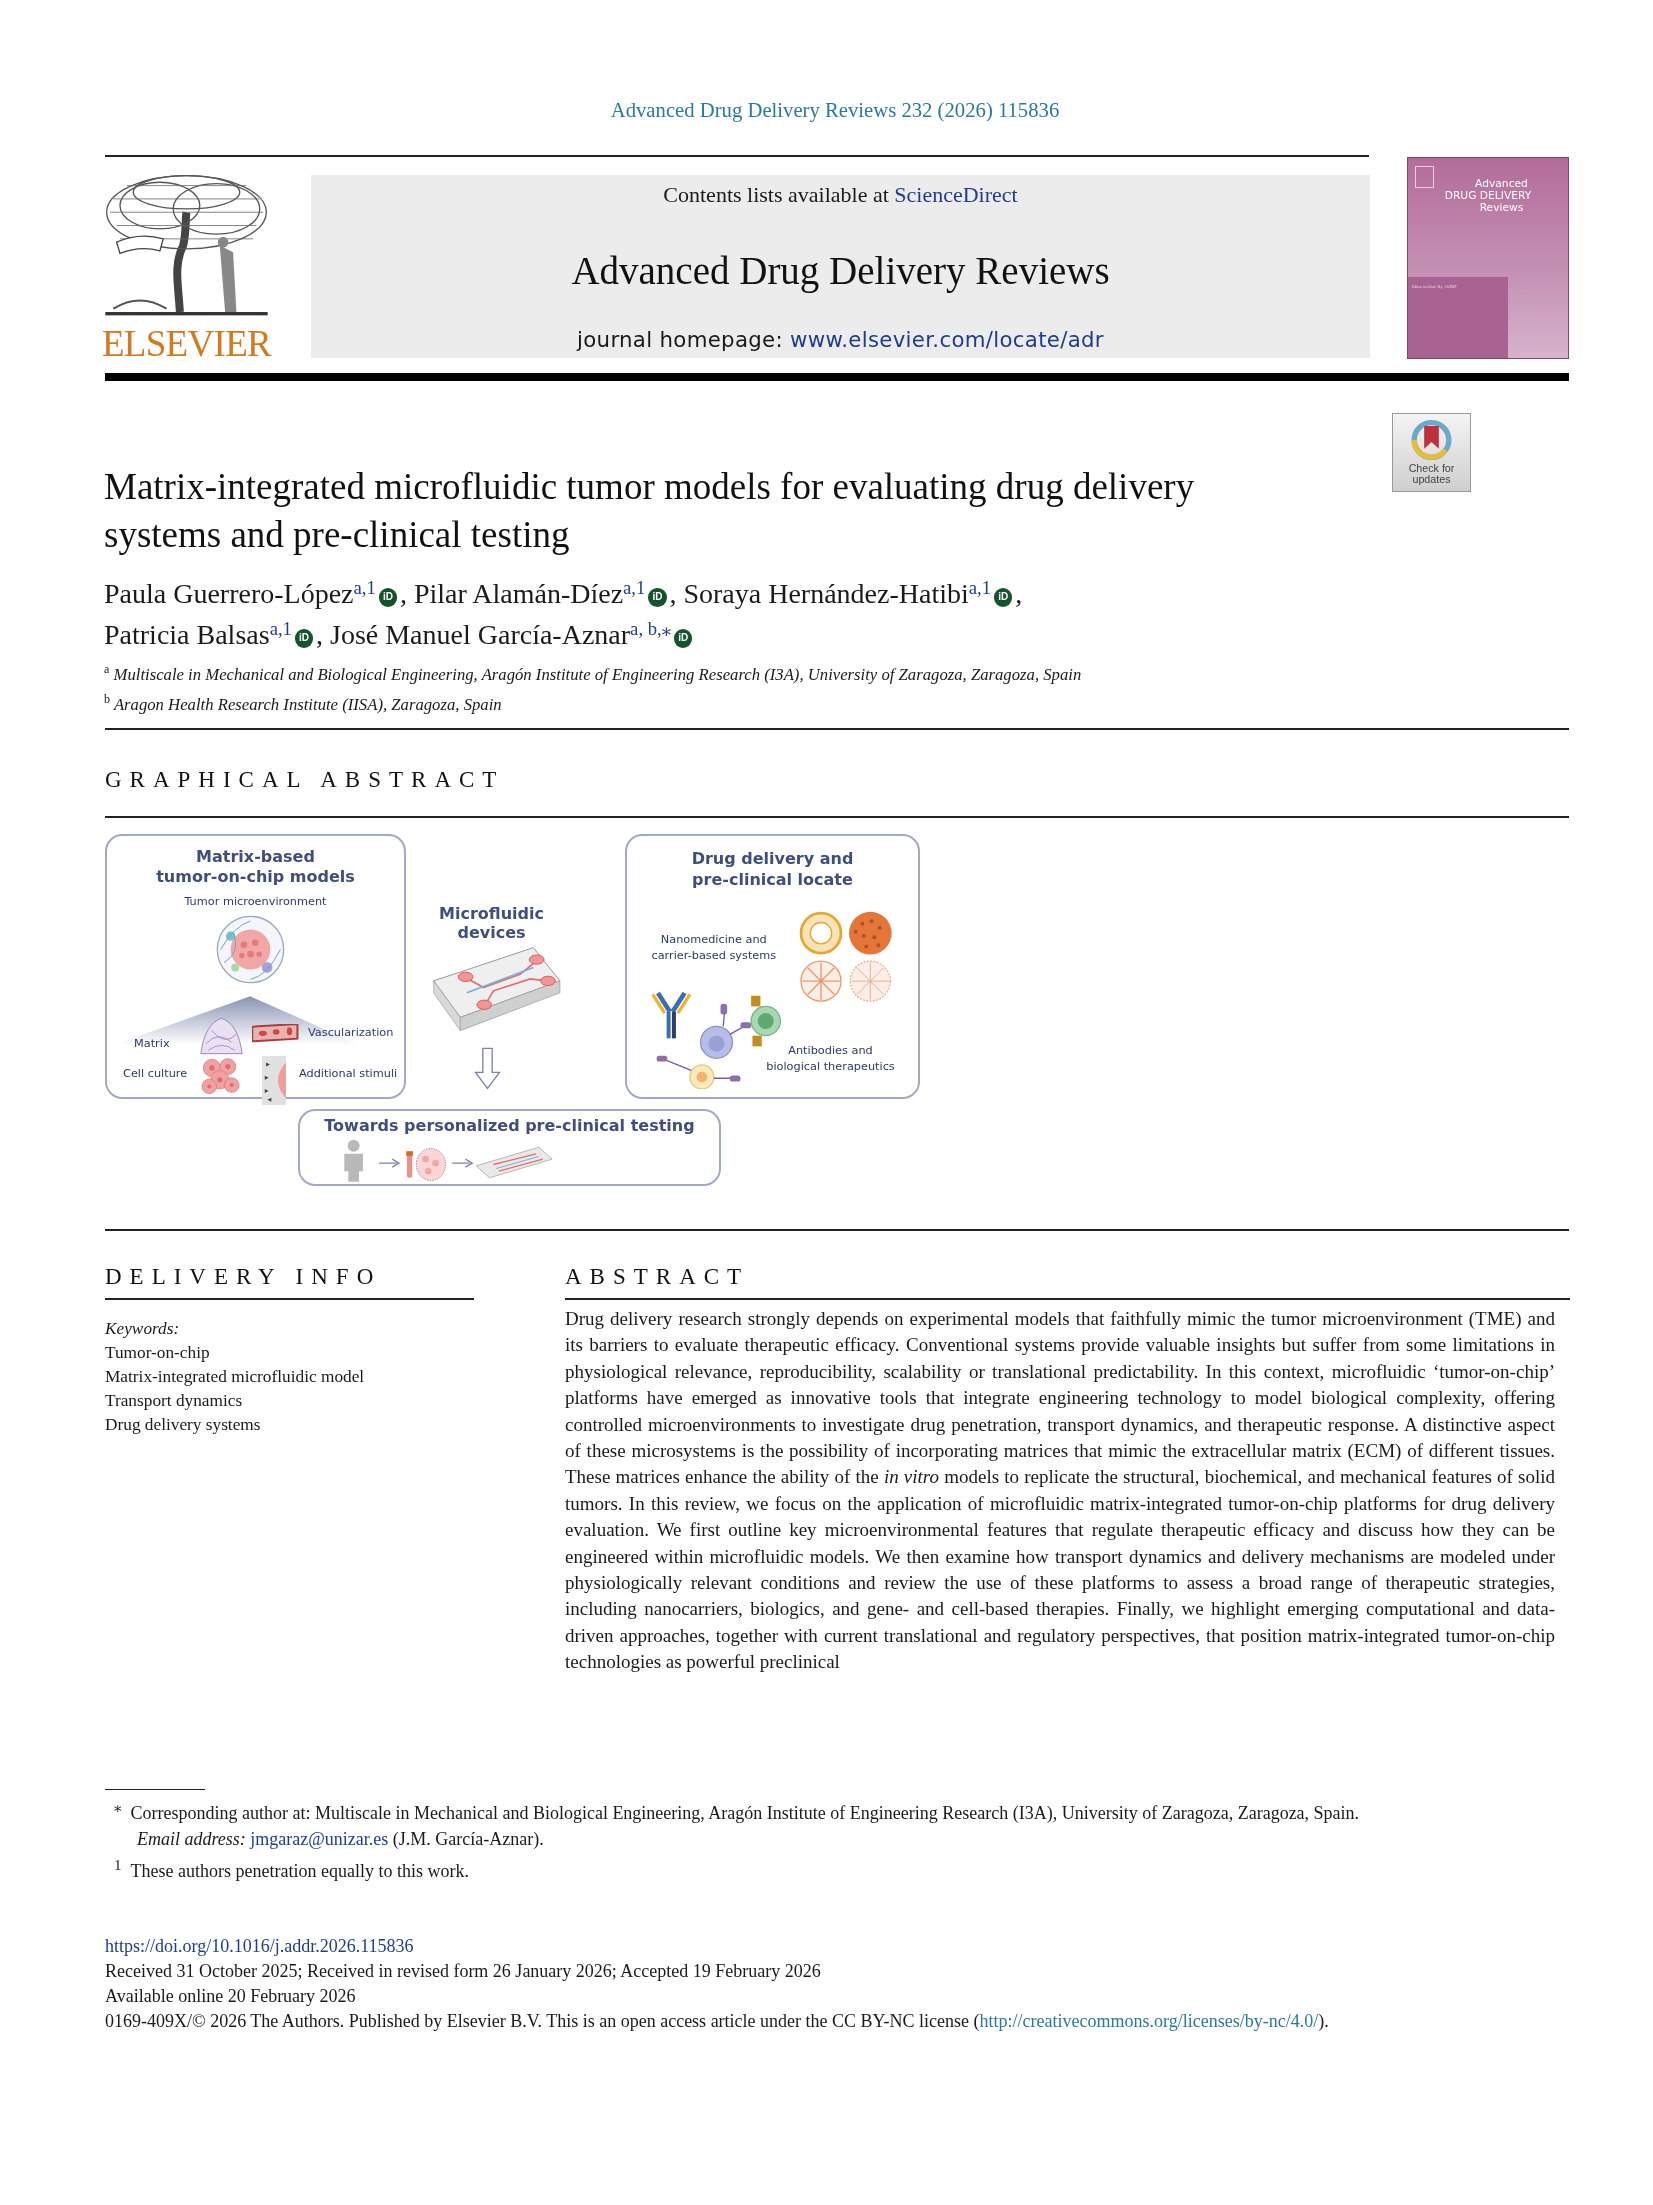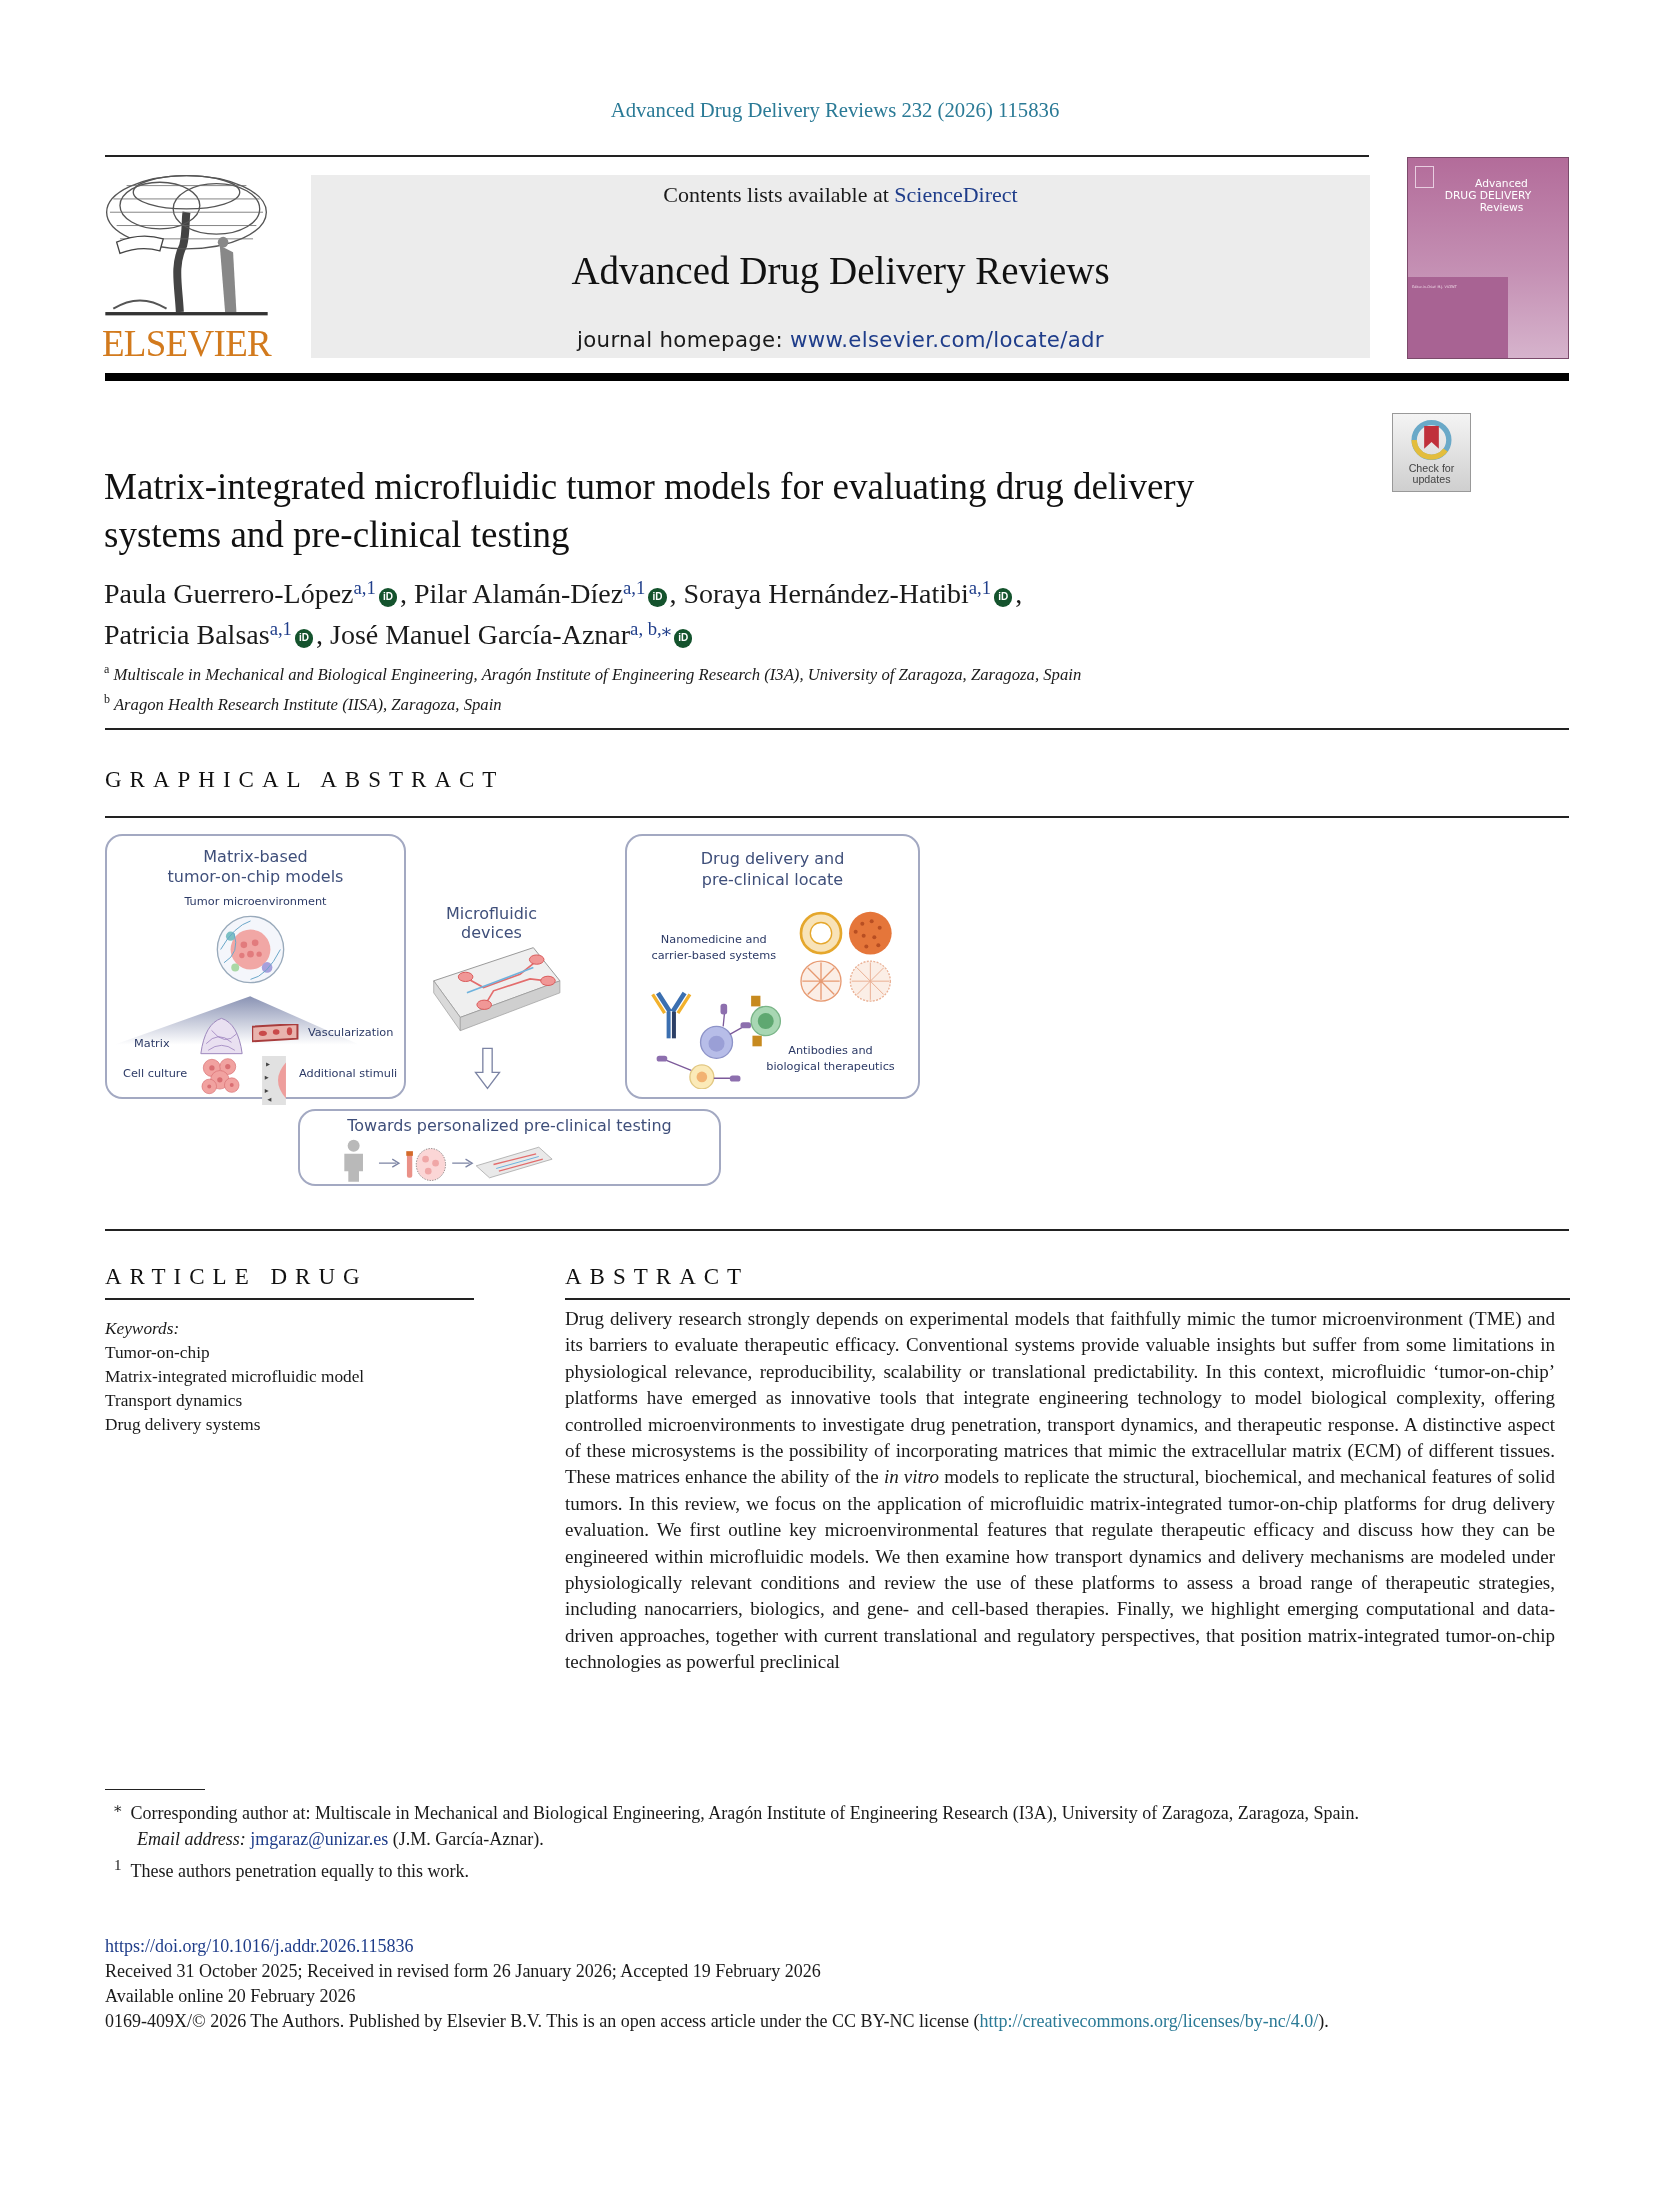--- a/index.html
+++ b/index.html
@@ -46,21 +46,21 @@
            vertical-align:2.7px; margin:0 2.7px; font-weight:bold; }
   #affiliations { left:104px; top:657px; width:1400px; font-size:16.7px; line-height:24px; font-style:italic; }
   #affiliations sup { font-style:normal; font-size:12px; }
 
   
   .sec-head { position:absolute; font-size:23px; letter-spacing:8px; color:#111; }
 
   
   #ga { left:105px; top:834px; width:814px; height:360px; font-family:"DejaVu Sans","Liberation Sans",sans-serif; }
   .ga-box { position:absolute; border:2px solid #a3a9c2; border-radius:17.3px; background:#fff; }
-  .ga-title { position:absolute; color:#3f4f7a; font-weight:normal; text-align:center; }
+  .ga-title { position:absolute; color:#3f4f7a; font-weight:bold; text-align:center; }
   .ga-label { position:absolute; color:#2c3a66; font-size:11.3px; }
 
   
   #keywords { left:105px; top:1317px; width:373px; font-size:17.3px; line-height:24px; }
   #keywords .kw-label { font-style:italic; }
   #abstract-body { left:565px; top:1306px; width:990px; font-size:19px; line-height:26.4px; text-align:justify; }
   #abstract-body p { margin:0; }
 
   
   #footnote-rule { left:105px; top:1789px; width:100px; height:1.3px; background:#222; }
@@ -322,21 +322,21 @@
       <path d="M170 36 L196 36 M190 30 L200 36 L190 42" stroke="#7c84a4" stroke-width="2" fill="none"></path>
       <path d="M206 40 L300 12 L320 30 L226 58 Z" fill="#e9e9e9" stroke="#999" stroke-width="1"></path>
       <path d="M232 38 L296 22 M240 48 L306 30" stroke="#e36c6c" stroke-width="2"></path>
         <path d="M236 44 L300 26" stroke="#6fb3dd" stroke-width="1.5"></path>
     </svg>
   </div>
 </div>
 
 <div class="rule-thin" style="left:105px;top:1229px;width:1464px;"></div>
 
-<div class="sec-head" style="left:105px;top:1264px;">ARTICLE DRUG</div>
+<div class="sec-head" style="left:105px;top:1264px;">DELIVERY INFO</div>
 <div class="rule-thin" style="left:105px;top:1298px;width:369px;"></div>
 <div id="keywords" class="abs">
   <div class="kw-label">Keywords:</div>
   <div>Tumor-on-chip</div>
   <div>Matrix-integrated microfluidic model</div>
   <div>Transport dynamics</div>
   <div>Drug delivery systems</div>
 </div>
 
 <div class="sec-head" style="left:565px;top:1264px;">ABSTRACT</div>

